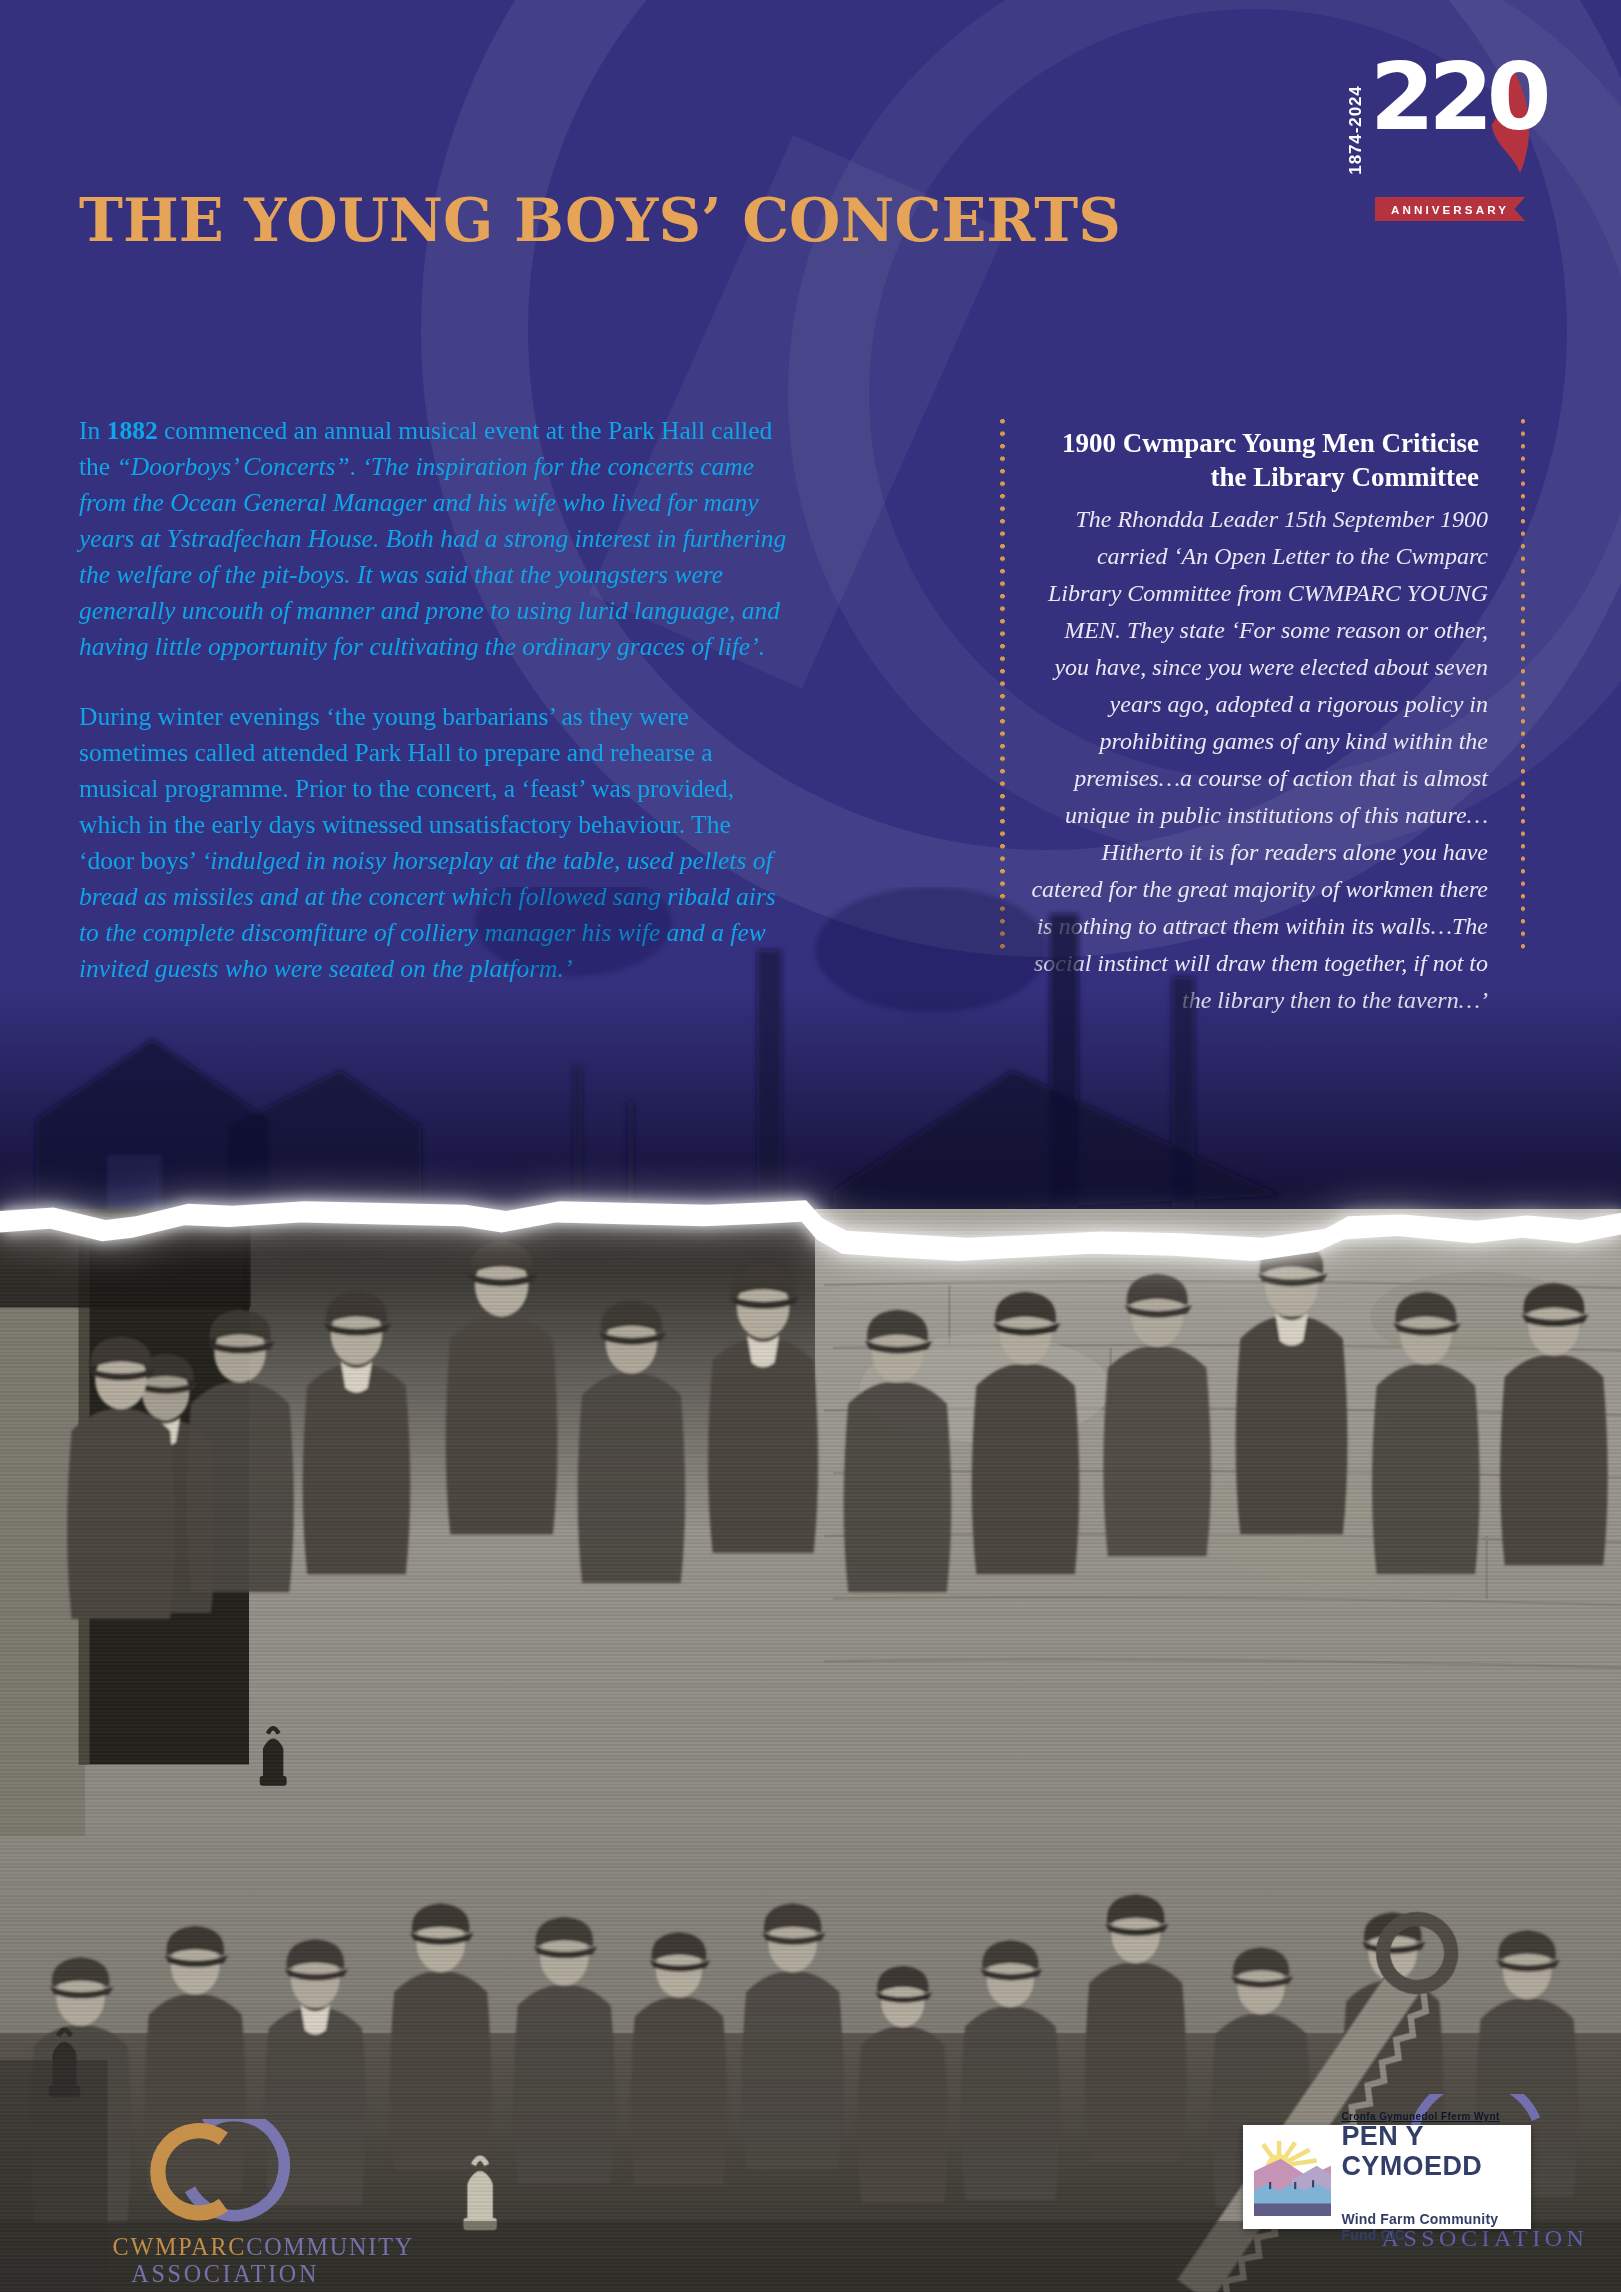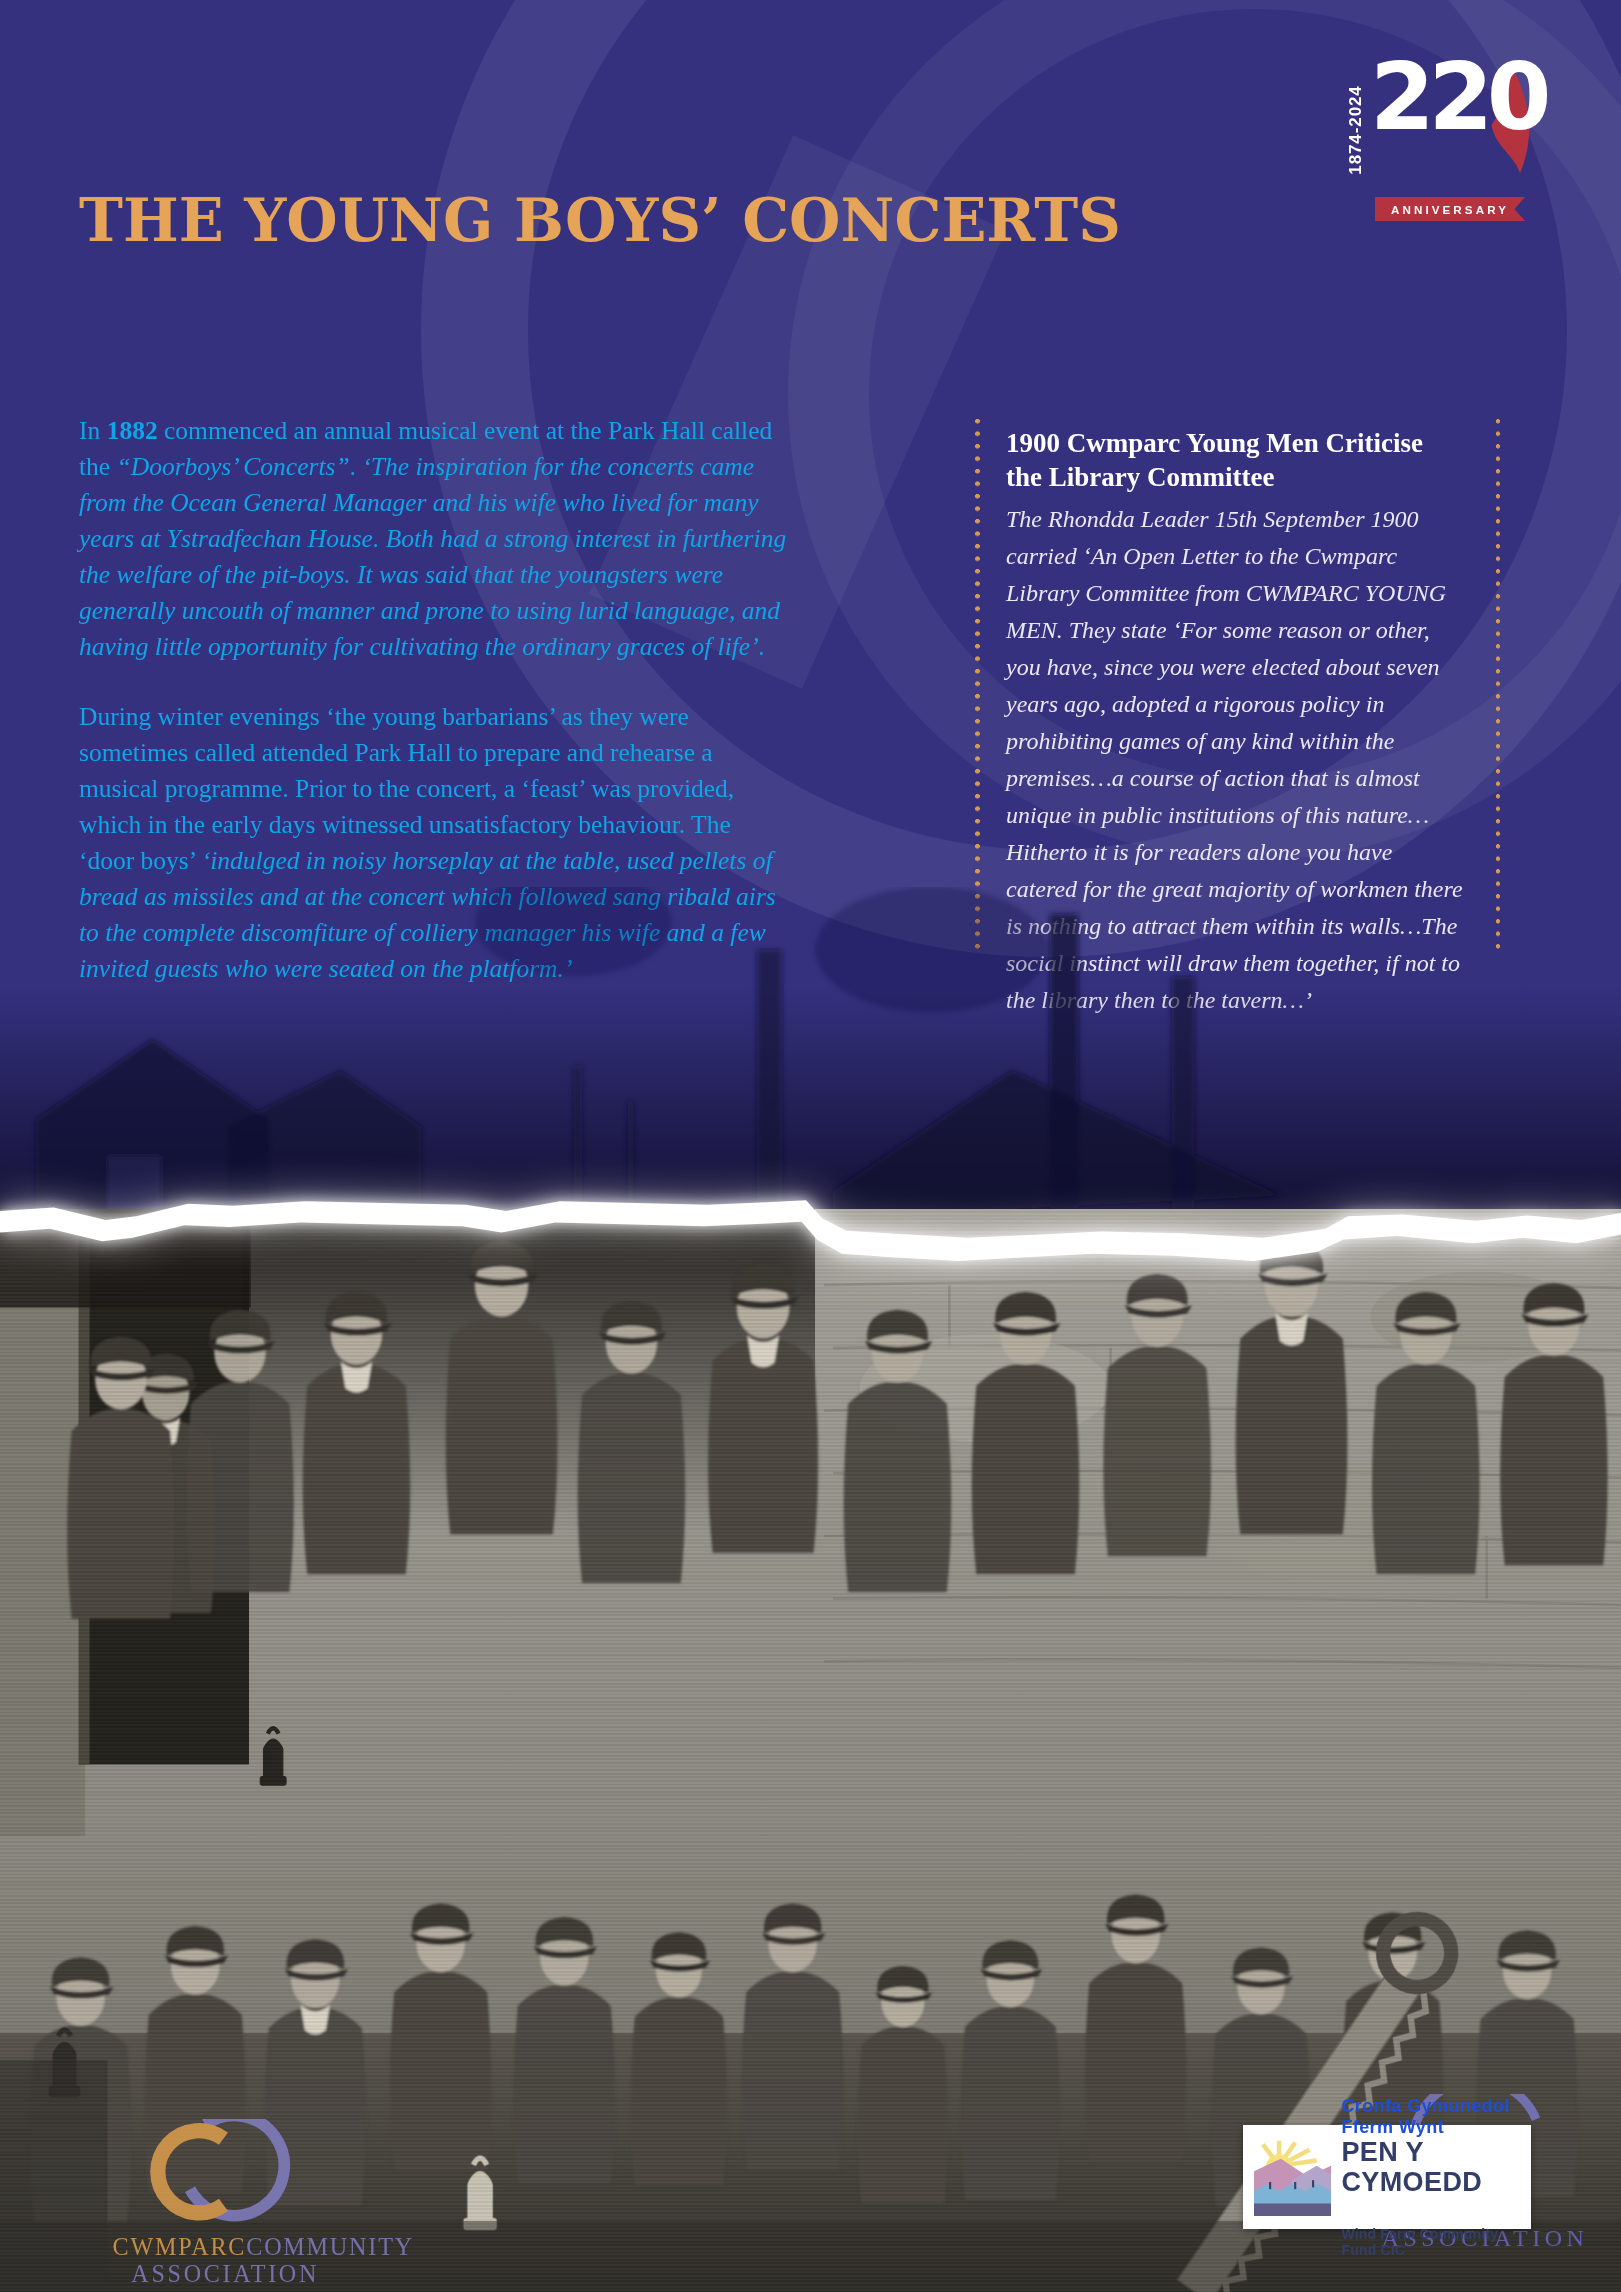--- a/index.html
+++ b/index.html
@@ -28,21 +28,21 @@
   
   #title{position:absolute;left:79px;top:176px;color:#E5A458;
     font-family:"DejaVu Serif",serif;font-weight:bold;font-size:59px;line-height:90px;white-space:nowrap;}
   
   .para{position:absolute;left:79px;width:712px;color:#0ea5e9;font-size:25.5px;line-height:36px;}
   #para1{top:413px;}
   #para2{top:699px;}
   .q{font-style:italic;}
   .b{font-weight:bold;}
   
-  #sidebox{position:absolute;left:975px;top:419px;width:525px;height:537px;}
+  #sidebox{position:absolute;left:1000px;top:419px;width:525px;height:537px;text-align:right;}
   .dotline{position:absolute;top:0;width:4.5px;height:537px;
     background-image:radial-gradient(circle at 2.2px 2.2px,#D89A4E 2px,rgba(0,0,0,0) 2.5px);
     background-size:4.5px 12.5px;background-repeat:repeat-y;}
   .dotline.left{left:0;} .dotline.right{right:0;}
   #sidebox h2{position:absolute;left:31px;top:7.2px;width:448px;margin:0;color:#fff;
     font-size:27px;line-height:34px;font-weight:bold;}
   #sidebox .boxbody{position:absolute;left:31px;top:82px;width:457px;color:#EBE8F4;
     font-style:italic;font-size:24px;line-height:37px;}
   
   #village{position:absolute;left:0;top:887px;width:1622px;height:331px;}
@@ -56,21 +56,21 @@
   
   #cclogo{position:absolute;left:100px;top:2119px;width:322px;height:170px;z-index:8;opacity:.82;}
   
   #partial-arc{position:absolute;left:1402px;top:2094px;z-index:7;opacity:.85;}
   #partial-assoc{position:absolute;left:1324px;top:2225px;width:322px;z-index:7;text-align:center;
     color:#6663B8;font-size:24px;letter-spacing:4.5px;font-family:"Liberation Serif",serif;opacity:.9;}
   #pyclogo{position:absolute;left:1243px;top:2125px;width:288px;height:104px;background:#fff;z-index:9;
     box-shadow:0 1.8px 7.2px rgba(0,0,0,.35);display:flex;align-items:center;}
   #pyclogo .icon{margin-left:10.7px;width:77px;height:77px;flex:0 0 auto;}
   #pyclogo .ptxt{margin-left:10.7px;font-family:"Liberation Sans",sans-serif;color:#323E68;}
-  #pyclogo .l1{font-size:18px;font-weight:bold;color:#1d4ed8;letter-spacing:0.4px;}
+  #pyclogo .l1{font-size:10px;font-weight:bold;color:#0f172a;letter-spacing:0.4px;text-decoration:underline;}
   #pyclogo .l2{font-size:27px;font-weight:bold;letter-spacing:0.4px;line-height:29.6px;}
   #pyclogo .l3{font-size:14px;font-weight:bold;letter-spacing:0.2px;margin-top:29px;}
 </style>
 </head>
 <body>
 
 <div id="poster">
 
   <div class="wm-ring wm1"></div>
   <div class="wm-ring wm2"></div>

